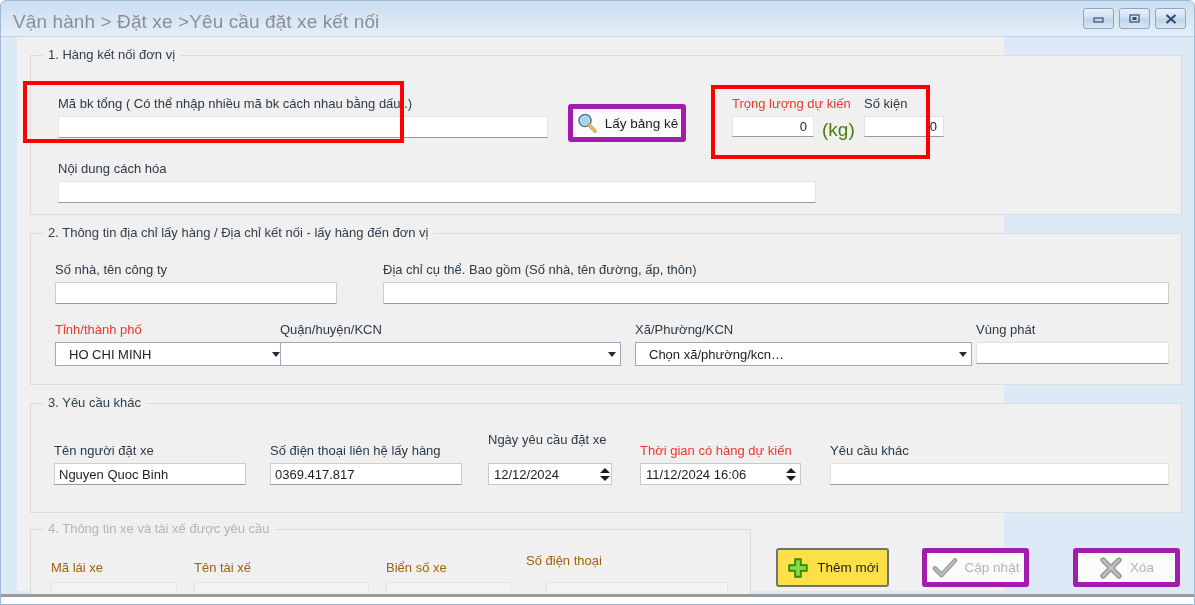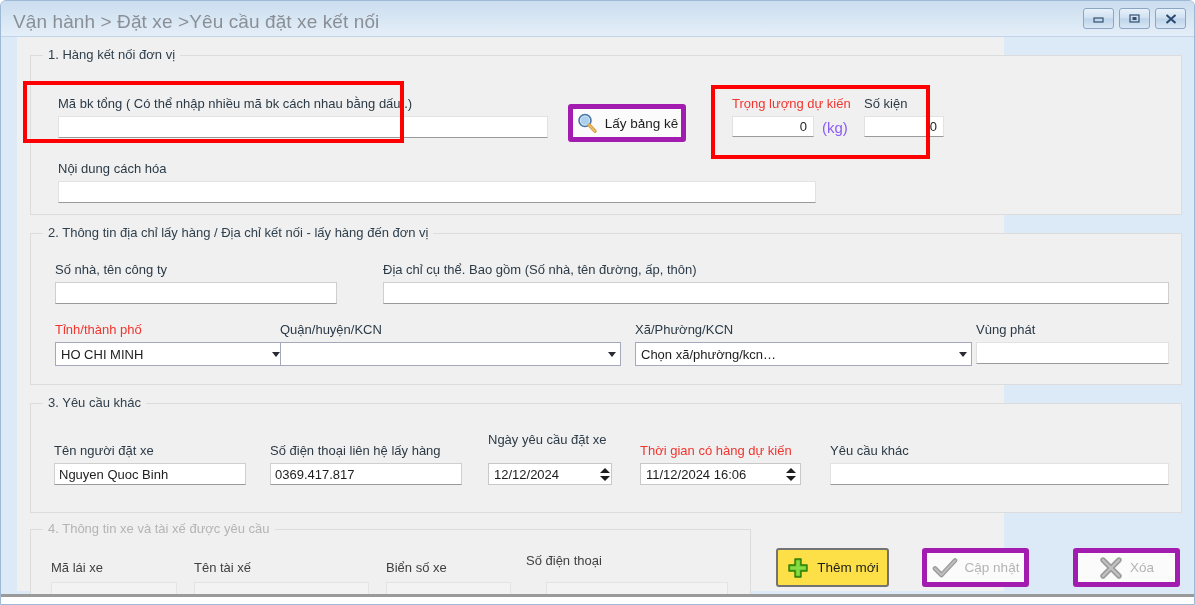--- a/index.html
+++ b/index.html
@@ -89,25 +89,25 @@
   .group.disabled .group-title { color: #b4b4b4; }
 
   
   .fl {
     position: absolute;
     font-size: 13px;
     color: #2b3a46;
     white-space: nowrap;
   }
   .fl.req { color: #f1352f; }
-  .fl.dis { color: #404040; }
+  .fl.dis { color: #a16207; }
   .unit {
     position: absolute;
-    font-size: 15px;
-    color: #8b5cf6;
+    font-size: 19px;
+    color: #4d7c0f;
     white-space: nowrap;
   }
 
   .tb {
     position: absolute;
     box-sizing: border-box;
     background: #ffffff;
     border: 1px solid #e2e2e2;
     border-bottom: 1px solid #9a9a9a;
     font-family: "Liberation Sans", sans-serif;
@@ -134,21 +134,21 @@
     box-sizing: border-box;
     background: #ffffff;
     border: 1px solid #a5a8bd;
     font-size: 13px;
     color: #1d1d1d;
     display: flex;
     align-items: center;
   }
   .combo .ctext {
     flex: 1;
-    padding-left: 5px;
+    padding-left: 13px;
     white-space: nowrap;
     overflow: hidden;
   }
   .combo .carrow {
     width: 17px;
     display: flex;
     align-items: center;
     justify-content: center;
   }
   .tri-down {

